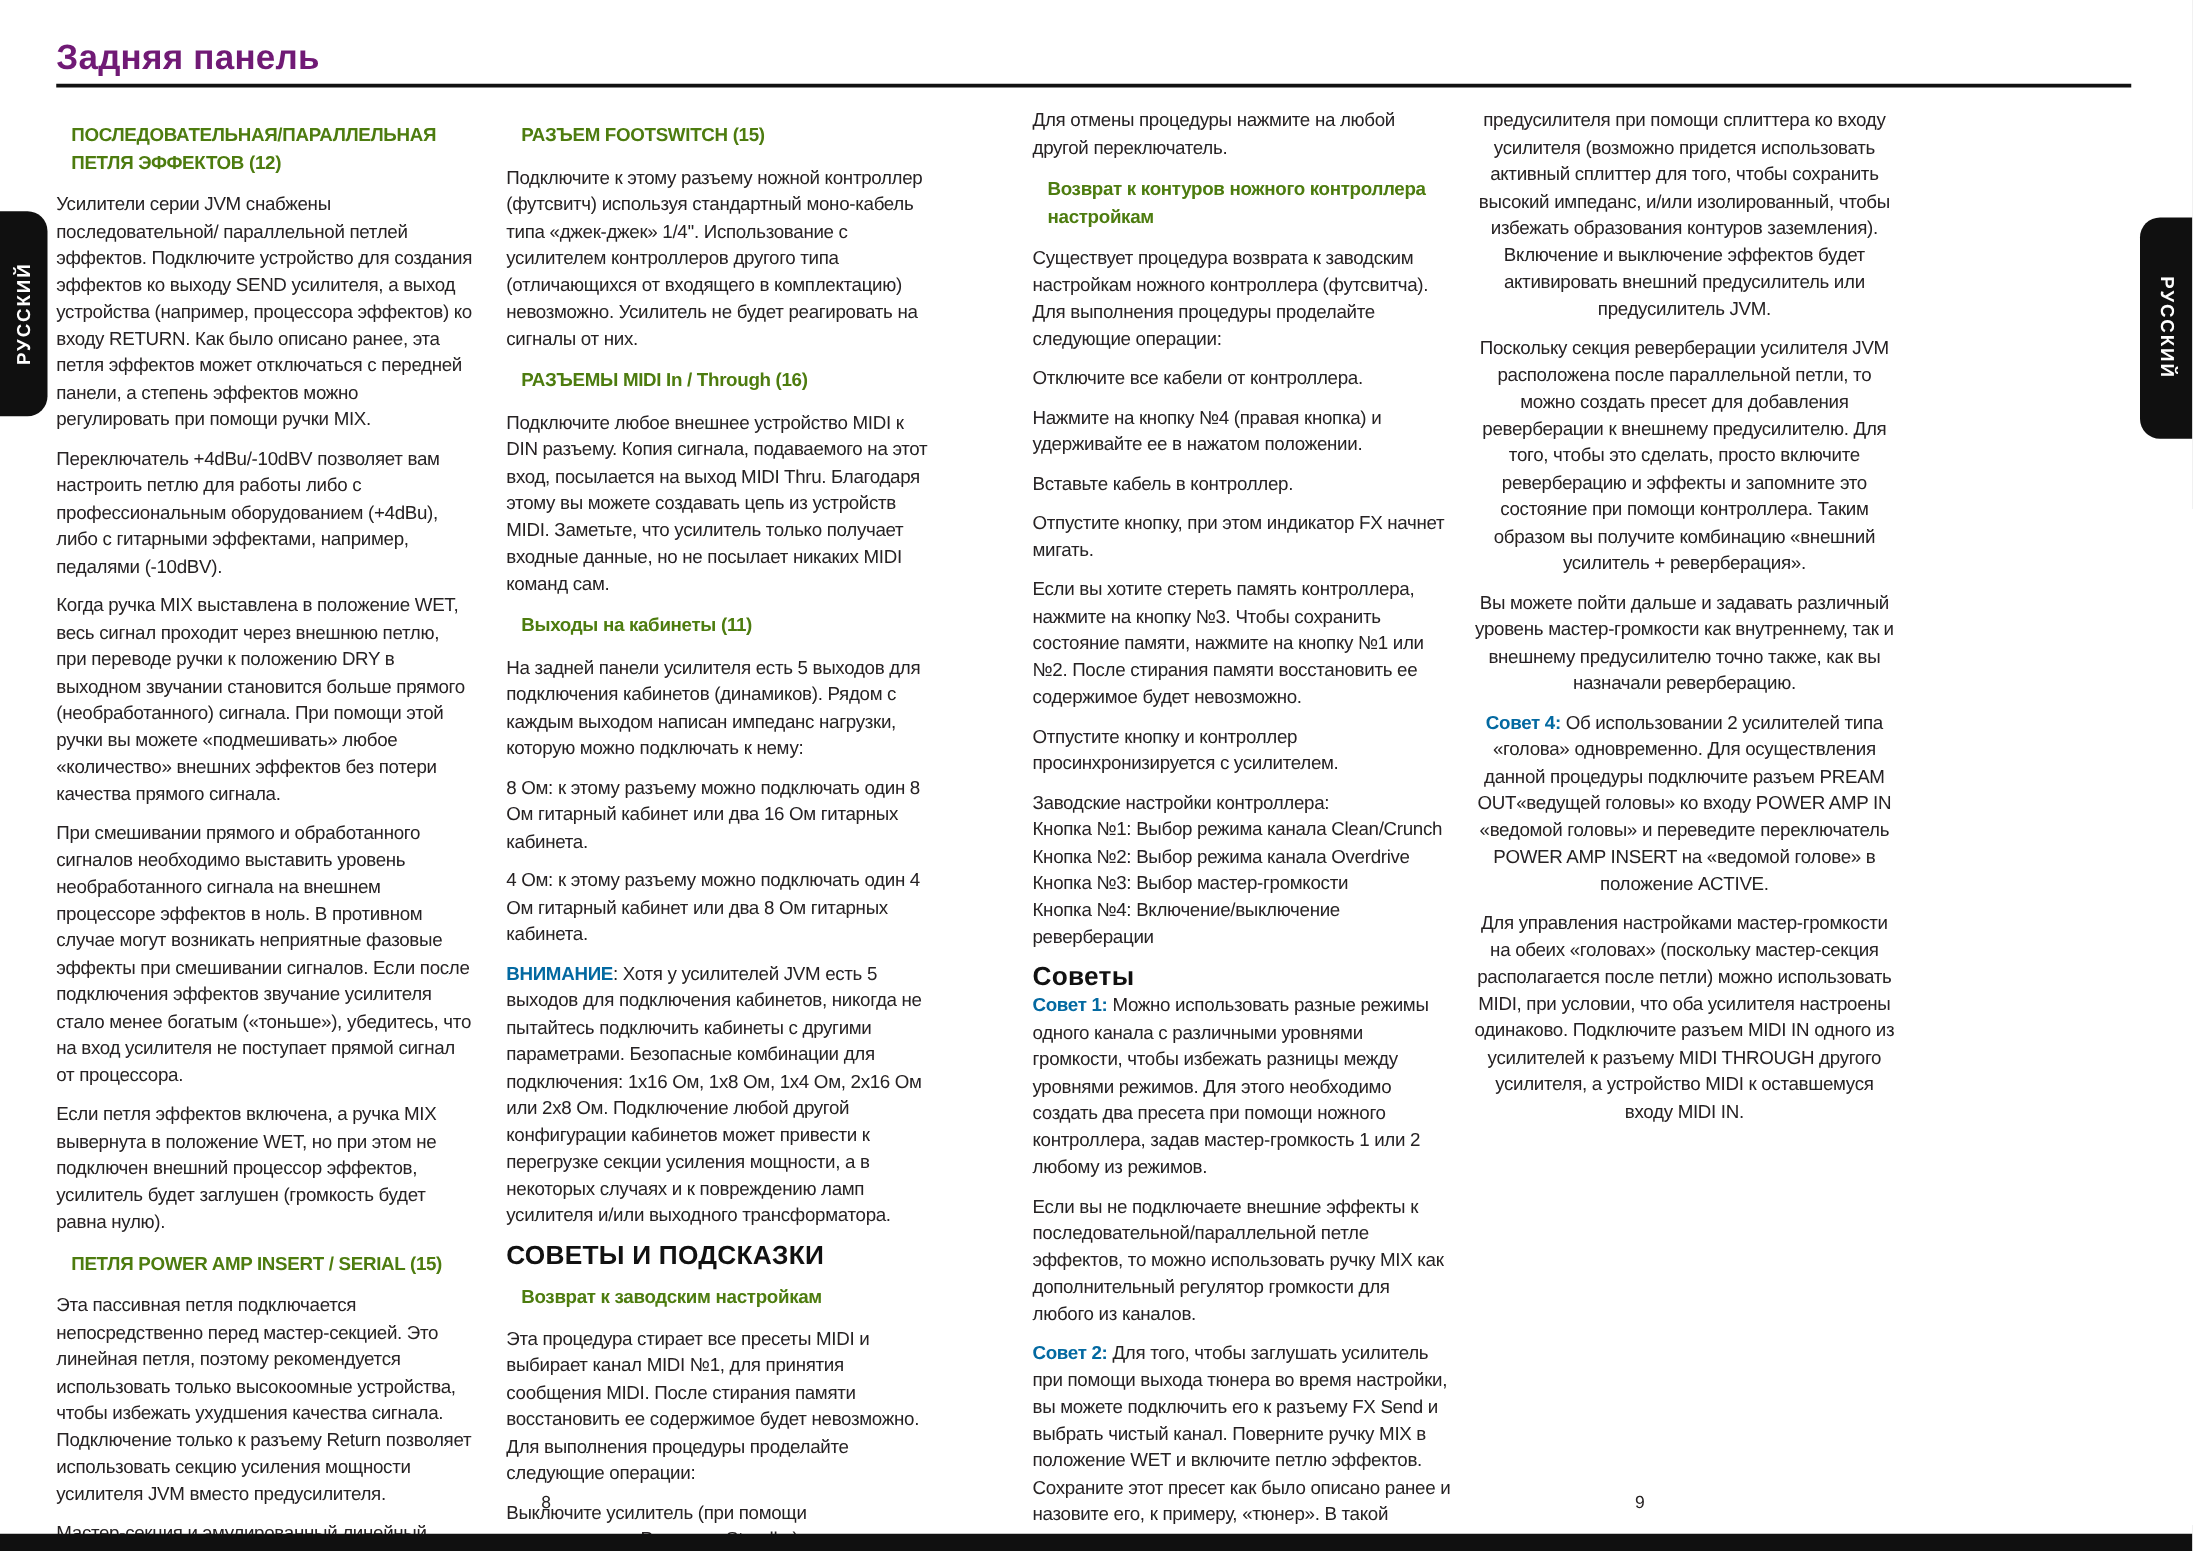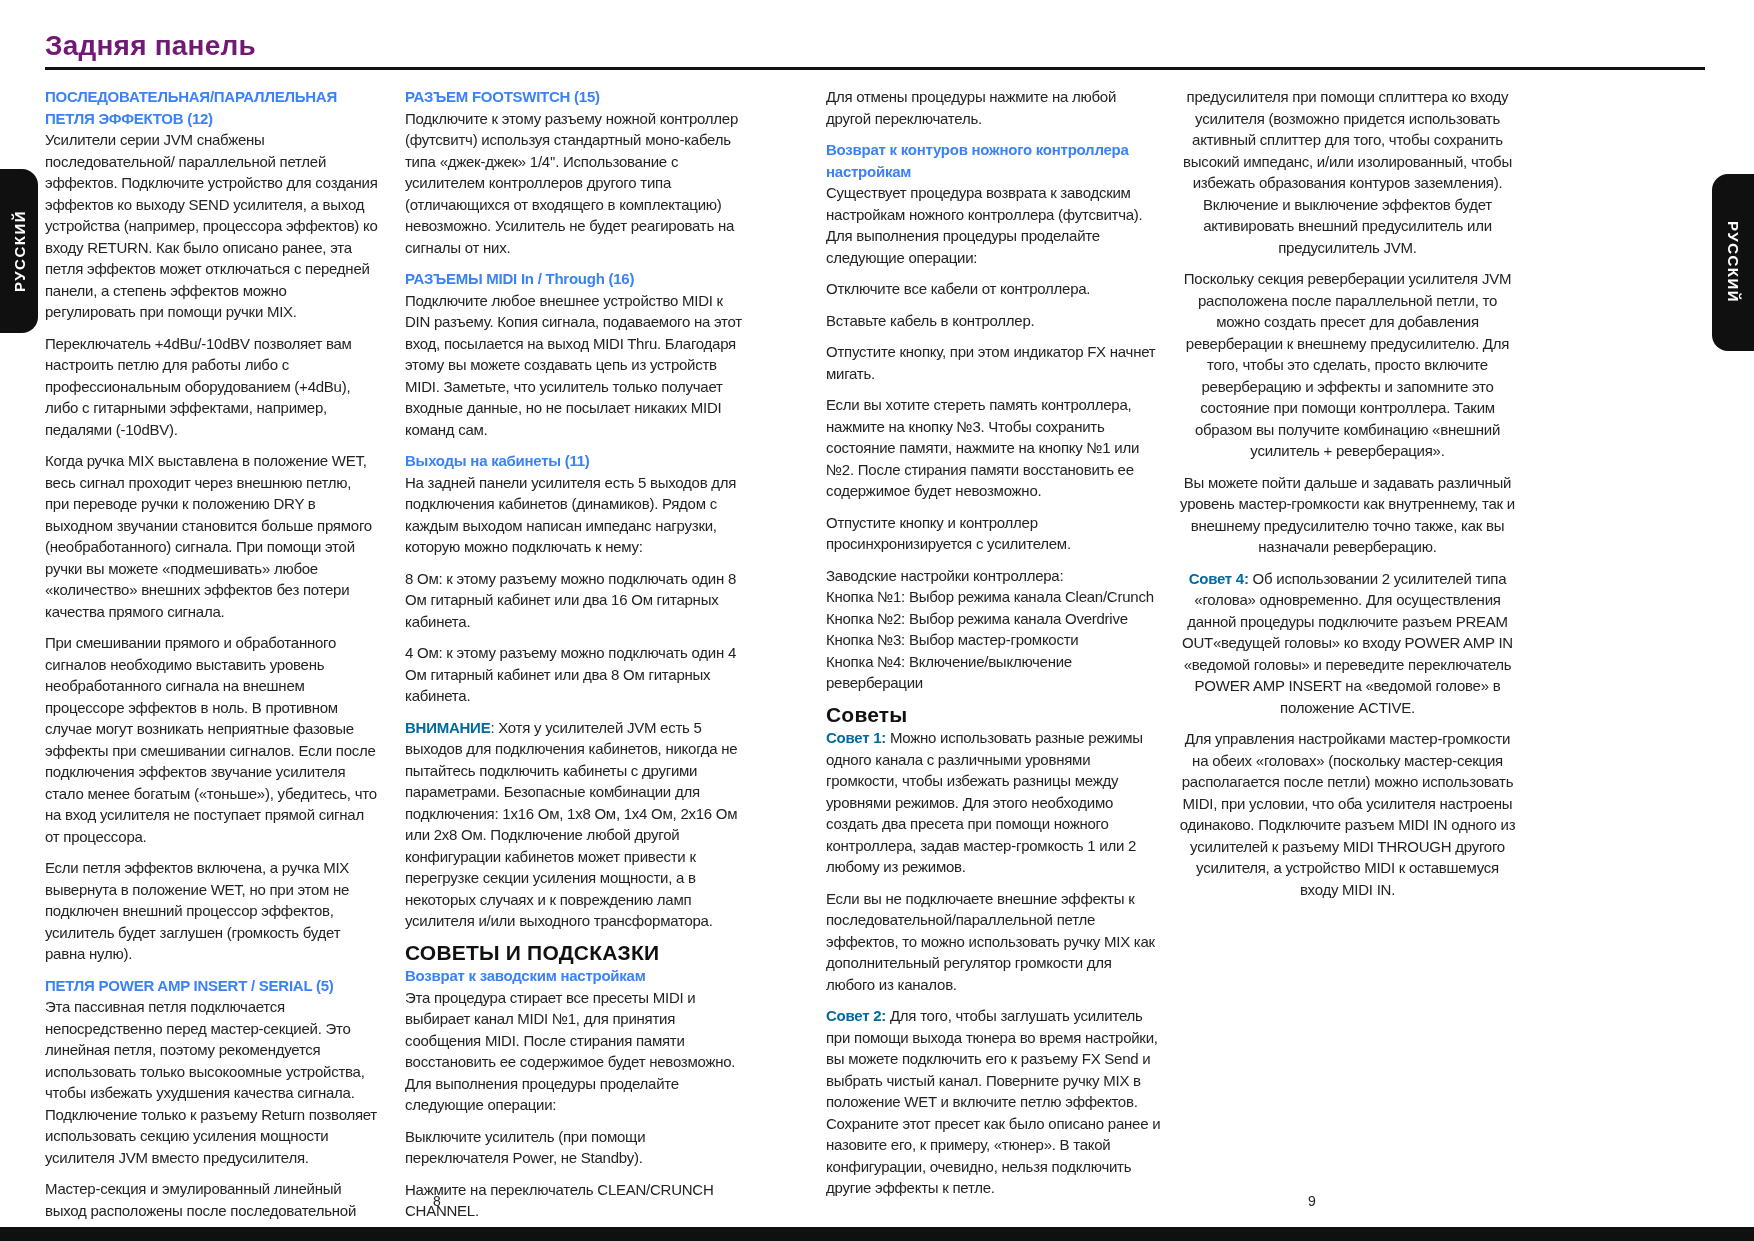--- a/index.html
+++ b/index.html
@@ -11,21 +11,21 @@
     position:absolute;left:45px;top:30px;margin:0;
     font-size:28px;font-weight:bold;color:#701a75;letter-spacing:.2px;
   }
   .rule{position:absolute;left:45px;top:67px;width:1660px;height:3px;background:#111;}
   .col{position:absolute;top:86px;font-size:15px;line-height:21.5px;letter-spacing:-.25px;}
   .col.c0{left:45px;width:334px;}
   .col.c1{left:405px;width:338px;}
   .col.c2{left:826px;width:337px;}
   .col.c3{left:1179px;width:337px;text-align:center;}
   .para{margin:0 0 10px;}
-  .head{margin:0;font-weight:bold;color:#3b82f6;}
+  .head{margin:12px;font-weight:bold;color:#4d7c0f;}
   .bighead{margin:4px 0 2px;font-weight:bold;color:#111;font-size:21px;letter-spacing:.2px;}
   .para strong{color:#0369a1;margin-top:30px;}
   .tab{
     position:absolute;background:#101010;display:flex;align-items:center;justify-content:center;
   }
   .tab-left{left:0;top:169px;width:38px;height:164px;border-radius:0 16px 16px 0;}
   .tab-right{right:0;top:174px;width:42px;height:177px;border-radius:16px 0 0 16px;}
   .tab span{
     color:#fff;font-weight:bold;font-size:15px;letter-spacing:1.5px;white-space:nowrap;
     writing-mode:vertical-rl;
@@ -50,21 +50,21 @@
     <span>РУССКИЙ</span>
   </div>
 
   <div class="col c0">
       <div class="head">ПОСЛЕДОВАТЕЛЬНАЯ/ПАРАЛЛЕЛЬНАЯ ПЕТЛЯ ЭФФЕКТОВ (12)</div>
       <p class="para">Усилители серии JVM снабжены последовательной/ параллельной петлей эффектов. Подключите устройство для создания эффектов ко выходу SEND усилителя, а выход устройства (например, процессора эффектов) ко входу RETURN. Как было описано ранее, эта петля эффектов может отключаться с передней панели, а степень эффектов можно регулировать при помощи ручки MIX.</p>
       <p class="para">Переключатель +4dBu/-10dBV позволяет вам настроить петлю для работы либо с профессиональным оборудованием (+4dBu), либо с гитарными эффектами, например, педалями (-10dBV).</p>
       <p class="para">Когда ручка MIX выставлена в положение WET, весь сигнал проходит через внешнюю петлю, при переводе ручки к положению DRY в выходном звучании становится больше прямого (необработанного) сигнала. При помощи этой ручки вы можете «подмешивать» любое «количество» внешних эффектов без потери качества прямого сигнала.</p>
       <p class="para">При смешивании прямого и обработанного сигналов необходимо выставить уровень необработанного сигнала на внешнем процессоре эффектов в ноль. В противном случае могут возникать неприятные фазовые эффекты при смешивании сигналов. Если после подключения эффектов звучание усилителя стало менее богатым («тоньше»), убедитесь, что на вход усилителя не поступает прямой сигнал от процессора.</p>
       <p class="para">Если петля эффектов включена, а ручка MIX вывернута в положение WET, но при этом не подключен внешний процессор эффектов, усилитель будет заглушен (громкость будет равна нулю).</p>
-      <div class="head">ПЕТЛЯ POWER AMP INSERT / SERIAL (5)</div>
+      <div class="head">ПЕТЛЯ POWER AMP INSERT / SERIAL (15)</div>
       <p class="para">Эта пассивная петля подключается непосредственно перед мастер-секцией. Это линейная петля, поэтому рекомендуется использовать только высокоомные устройства, чтобы избежать ухудшения качества сигнала. Подключение только к разъему Return позволяет использовать секцию усиления мощности усилителя JVM вместо предусилителя.</p>
       <p class="para">Мастер-секция и эмулированный линейный выход расположены после последовательной петли, поэтому их можно использовать вместе с внешним предусилителем. Петлю можно отключить при помощи кнопки BYPASS, но в отличие от последовательной/параллельной петли, эту кнопку нельзя запрограммировать.</p>
     </div>
   <div class="col c1">
       <div class="head">РАЗЪЕМ FOOTSWITCH (15)</div>
       <p class="para">Подключите к этому разъему ножной контроллер (футсвитч) используя стандартный моно-кабель типа «джек-джек» 1/4''. Использование с усилителем контроллеров другого типа (отличающихся от входящего в комплектацию) невозможно. Усилитель не будет реагировать на сигналы от них.</p>
       <div class="head">РАЗЪЕМЫ MIDI In / Through (16)</div>
       <p class="para">Подключите любое внешнее устройство MIDI к DIN разъему. Копия сигнала, подаваемого на этот вход, посылается на выход MIDI Thru. Благодаря этому вы можете создавать цепь из устройств MIDI. Заметьте, что усилитель только получает входные данные, но не посылает никаких MIDI команд сам.</p>
       <div class="head">Выходы на кабинеты (11)</div>
       <p class="para">На задней панели усилителя есть 5 выходов для подключения кабинетов (динамиков). Рядом с каждым выходом написан импеданс нагрузки, которую можно подключать к нему:</p>
@@ -75,20 +75,21 @@
       <div class="head">Возврат к заводским настройкам</div>
       <p class="para">Эта процедура стирает все пресеты MIDI и выбирает канал MIDI №1, для принятия сообщения MIDI. После стирания памяти восстановить ее содержимое будет невозможно. Для выполнения процедуры проделайте следующие операции:</p>
       <p class="para">Выключите усилитель (при помощи переключателя Power, не Standby).</p>
       <p class="para">Нажмите на переключатель CLEAN/CRUNCH CHANNEL.</p>
     </div>
   <div class="col c2">
       <p class="para">Для отмены процедуры нажмите на любой другой переключатель.</p>
       <div class="head">Возврат к контуров ножного контроллера настройкам</div>
       <p class="para">Существует процедура возврата к заводским настройкам ножного контроллера (футсвитча). Для выполнения процедуры проделайте следующие операции:</p>
       <p class="para">Отключите все кабели от контроллера.</p>
+      <p class="para">Нажмите на кнопку №4 (правая кнопка) и удерживайте ее в нажатом положении.</p>
       <p class="para">Вставьте кабель в контроллер.</p>
       <p class="para">Отпустите кнопку, при этом индикатор FX начнет мигать.</p>
       <p class="para">Если вы хотите стереть память контроллера, нажмите на кнопку №3. Чтобы сохранить состояние памяти, нажмите на кнопку №1 или №2. После стирания памяти восстановить ее содержимое будет невозможно.</p>
       <p class="para">Отпустите кнопку и контроллер просинхронизируется с усилителем.</p>
       <p class="para">Заводские настройки контроллера:<br>Кнопка №1: Выбор режима канала Clean/Crunch<br>Кнопка №2: Выбор режима канала Overdrive<br>Кнопка №3: Выбор мастер-громкости<br>Кнопка №4: Включение/выключение реверберации</p>
       <div class="bighead">Советы</div>
       <p class="para"><strong>Совет 1:</strong> Можно использовать разные режимы одного канала с различными уровнями громкости, чтобы избежать разницы между уровнями режимов. Для этого необходимо создать два пресета при помощи ножного контроллера, задав мастер-громкость 1 или 2 любому из режимов.</p>
       <p class="para">Если вы не подключаете внешние эффекты к последовательной/параллельной петле эффектов, то можно использовать ручку MIX как дополнительный регулятор громкости для любого из каналов.</p>
       <p class="para"><strong>Совет 2:</strong> Для того, чтобы заглушать усилитель при помощи выхода тюнера во время настройки, вы можете подключить его к разъему FX Send и выбрать чистый канал. Поверните ручку MIX в положение WET и включите петлю эффектов. Сохраните этот пресет как было описано ранее и назовите его, к примеру, «тюнер». В такой конфигурации, очевидно, нельзя подключить другие эффекты к петле.</p>
     </div>

